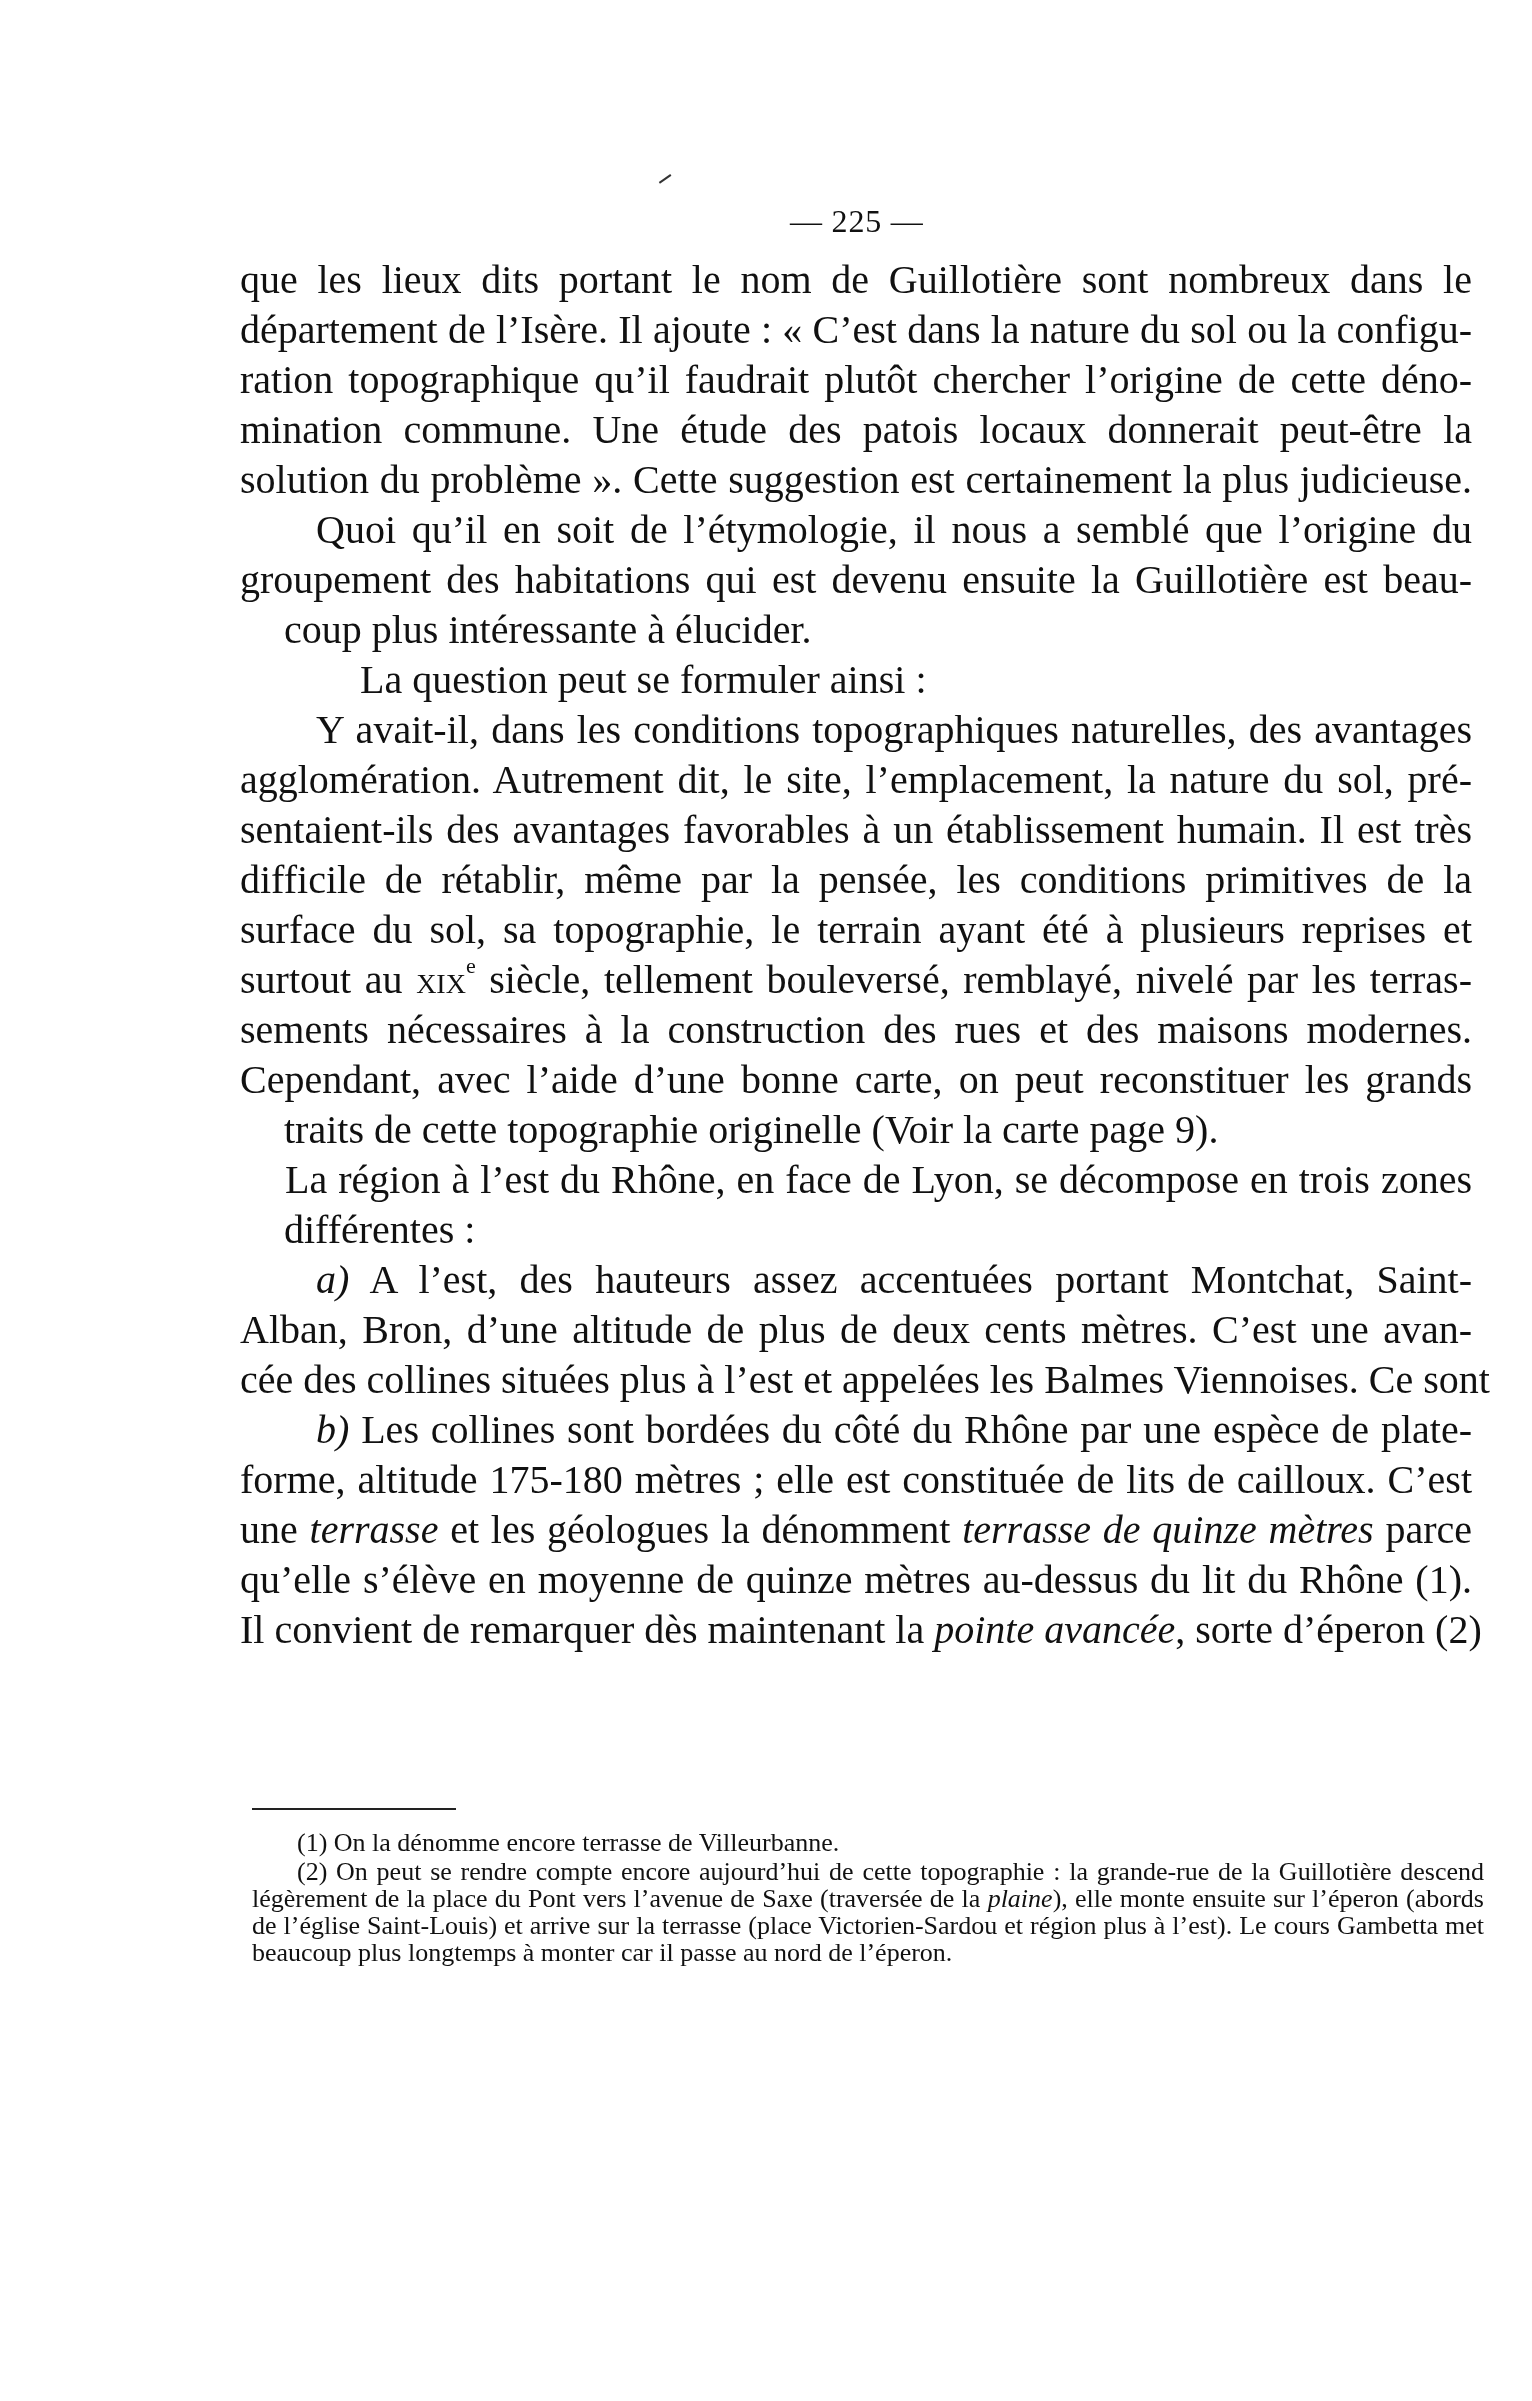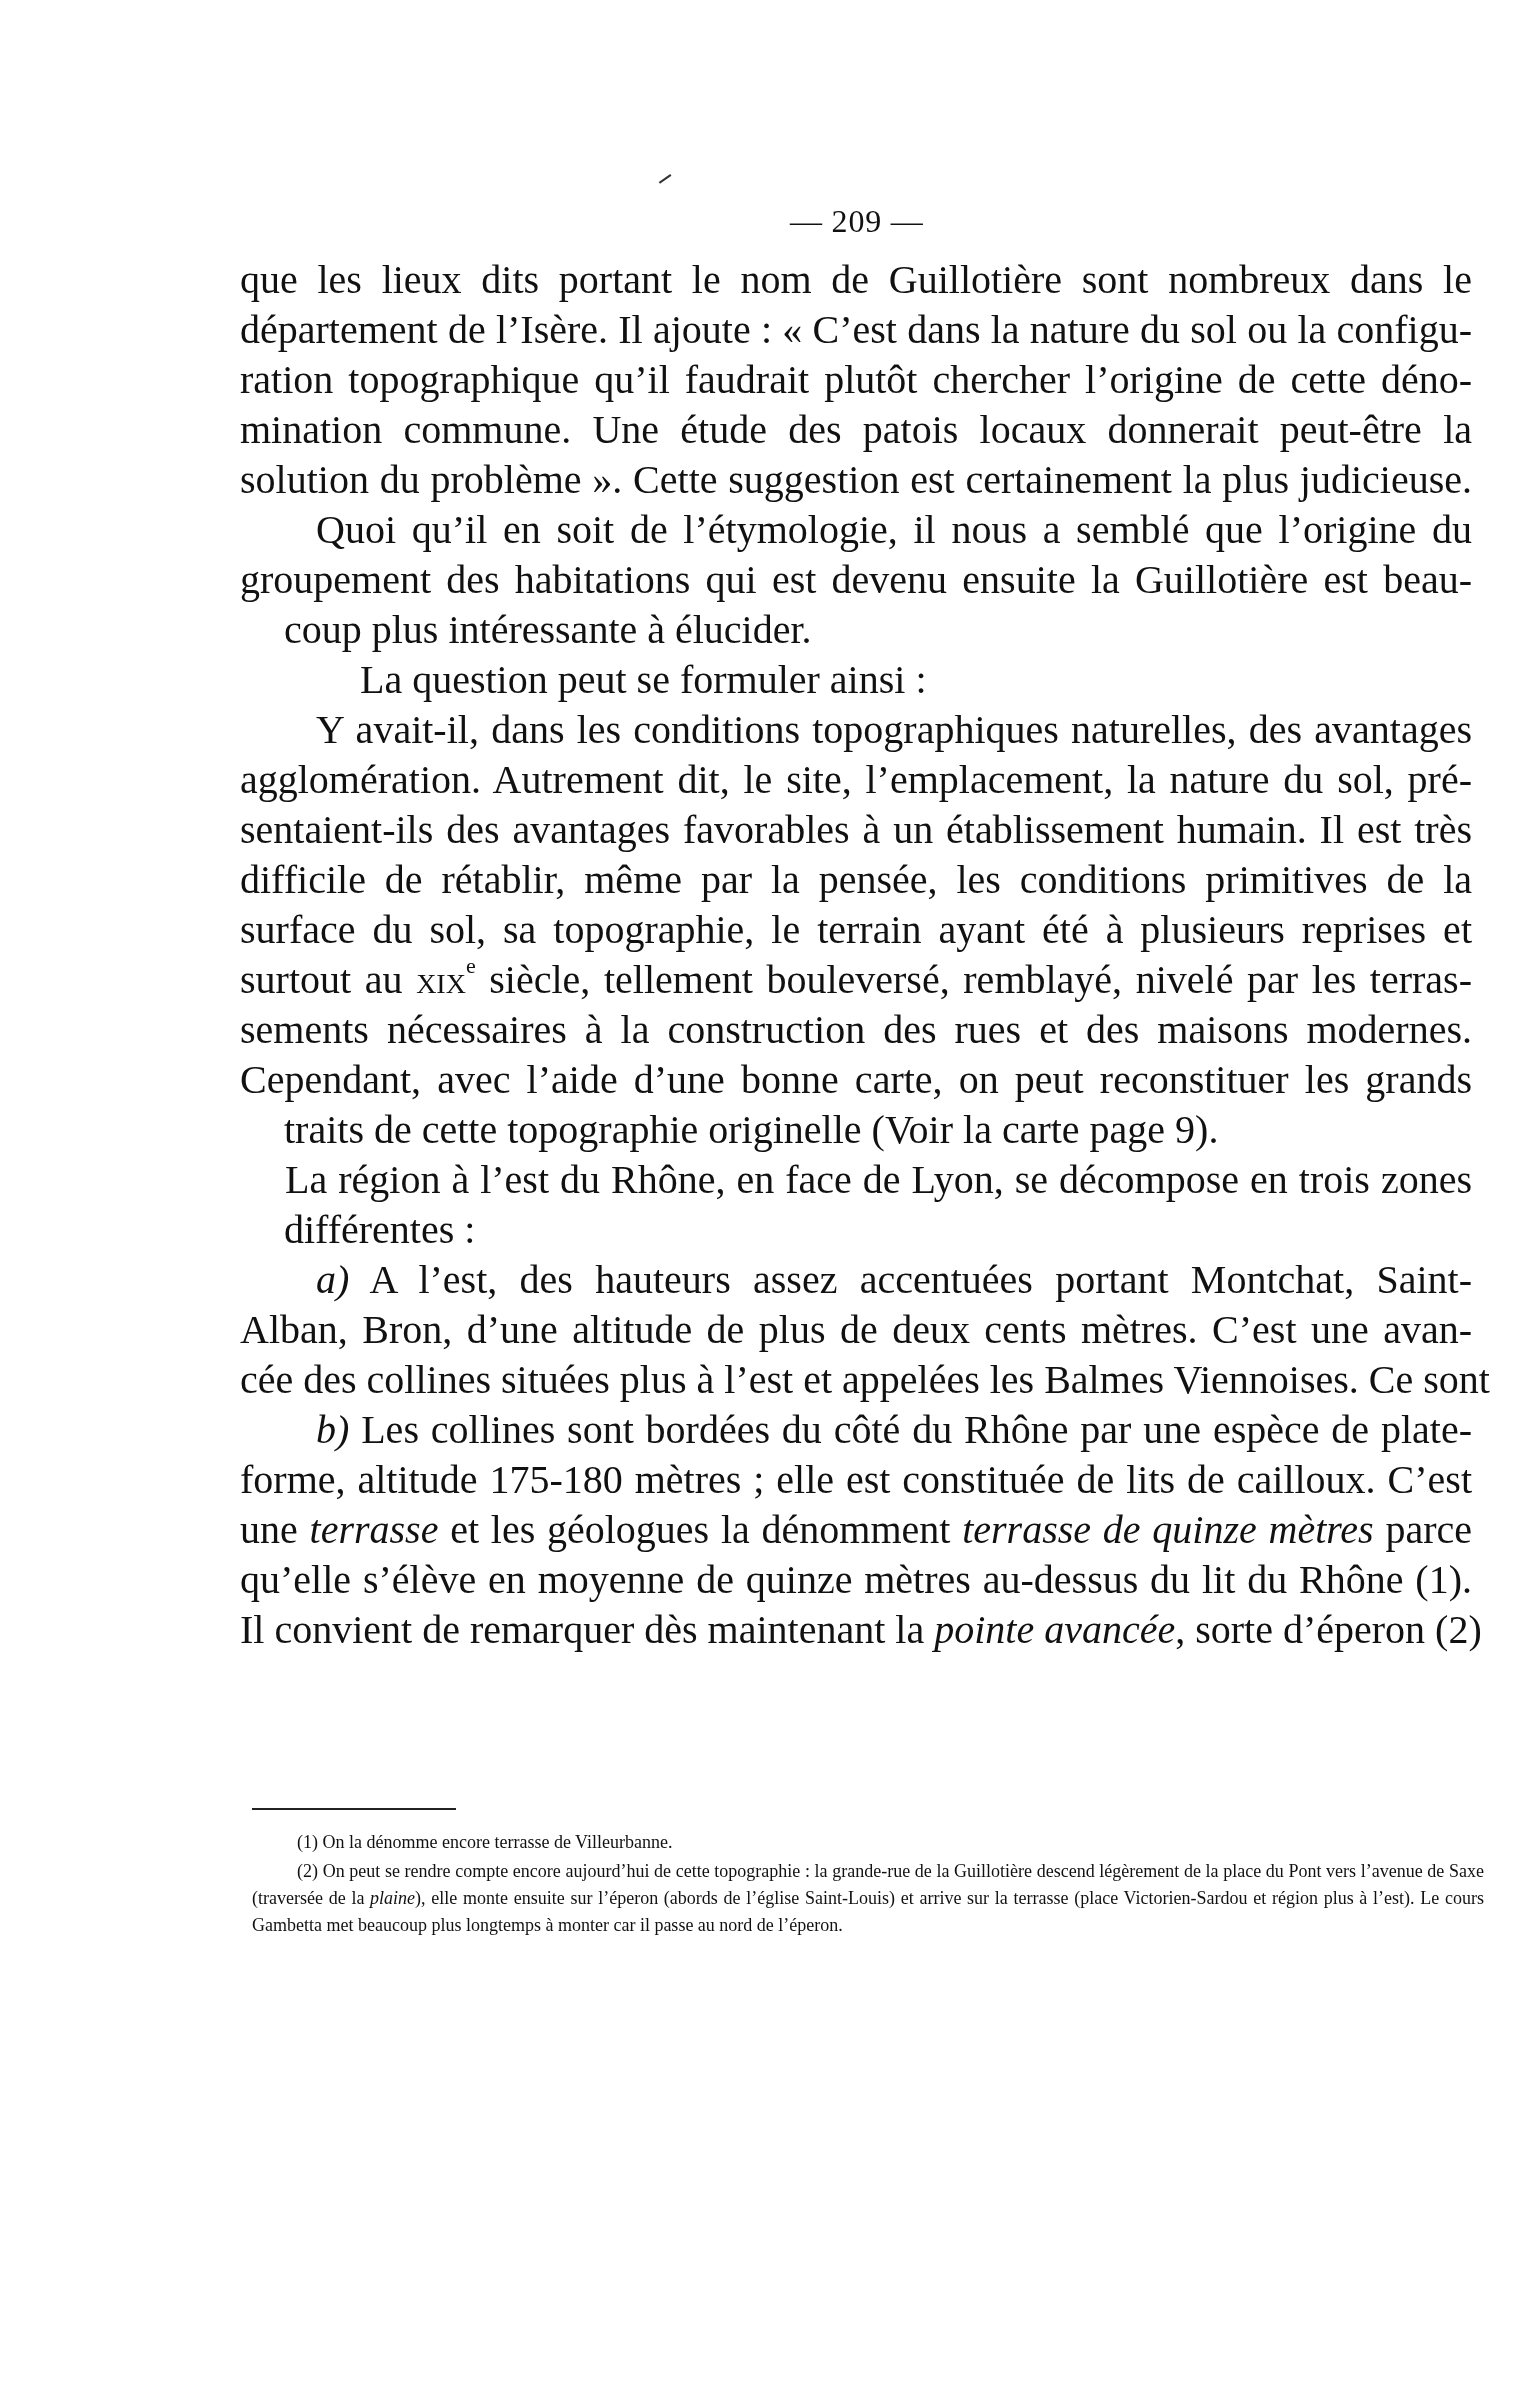--- a/index.html
+++ b/index.html
@@ -18,32 +18,32 @@
     font-size: 40px; line-height: 50px; text-align: justify;
   }
   .body-text p { margin: 0; }
   .line { display: block; text-align: justify; text-align-last: justify; white-space: nowrap; }
   .line.last { text-align-last: left; margin-left: 44px; }
   .sc { font-variant: small-caps; }
   sup { font-size: 0.55em; line-height: 0; vertical-align: 0.9em; }
   .rule { position: absolute; left: 252px; top: 1808px; width: 204px; height: 1.5px; background: #222; }
   .footnotes {
     position: absolute; left: 252px; top: 1829px; width: 1232px;
-    font-size: 18px; line-height: 27px;
+    font-size: 26px; line-height: 27px;
   }
   .footnotes p { margin: 0; text-indent: 45px; }
   .footnotes p + p { margin-top: 1.5px; }
 </style>
 </head>
 <body>
 
 <div class="mark"></div>
 
 <div class="page-number">
-  <span>— 209 —</span>
+  <span>— 225 —</span>
 </div>
 
 <div class="body-text">
   <p>
     <span class="line">que les lieux dits portant le nom de Guillotière sont nombreux dans le</span>
     <span class="line">département de l’Isère. Il ajoute : « C’est dans la nature du sol ou la configu-</span>
     <span class="line">ration topographique qu’il faudrait plutôt chercher l’origine de cette déno-</span>
     <span class="line">mination commune. Une étude des patois locaux donnerait peut-être la</span>
     <span class="line">solution du problème ». Cette suggestion est certainement la plus judicieuse.</span>
   </p>

